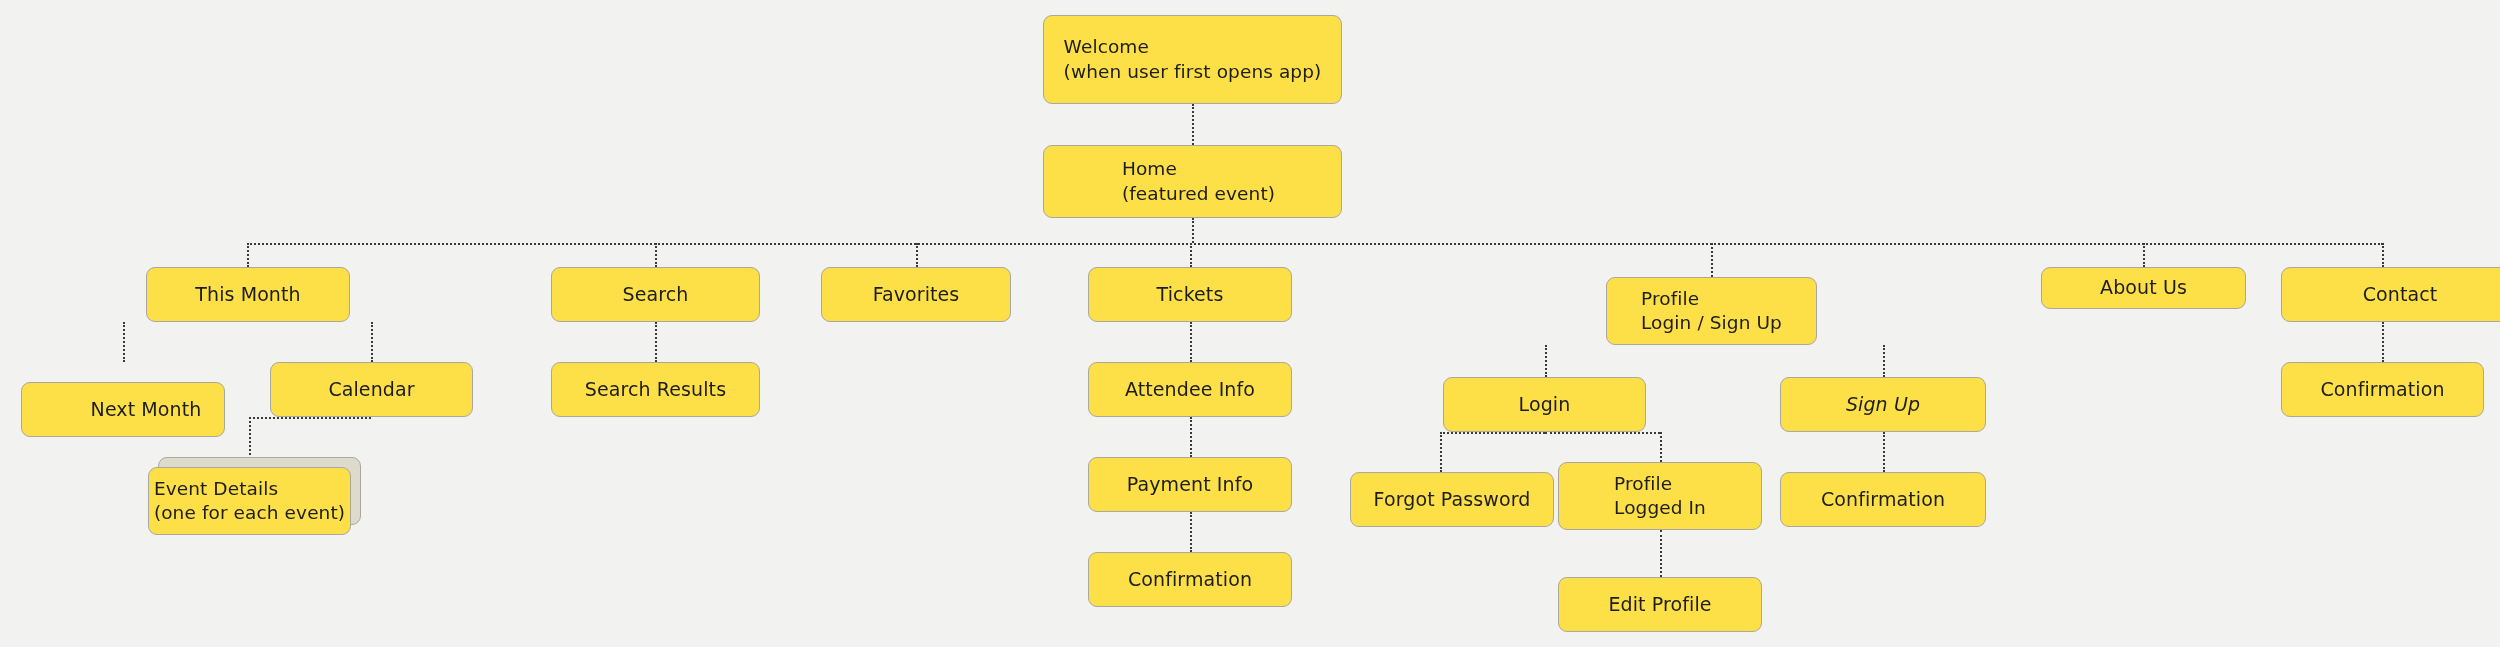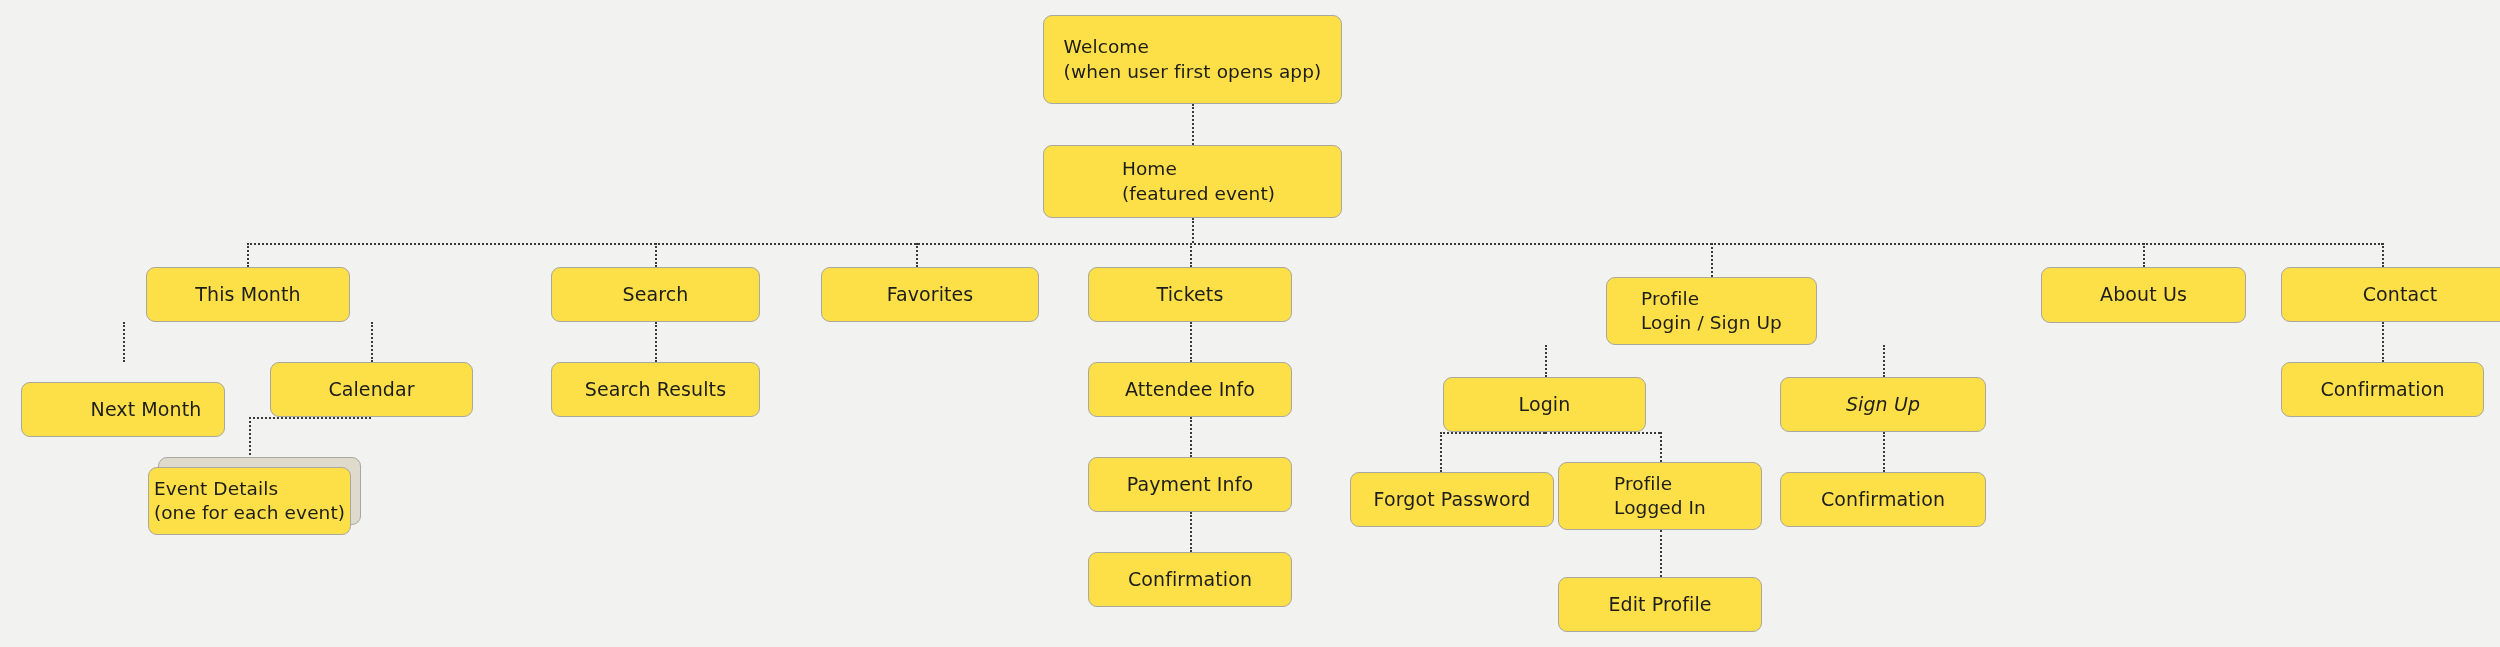--- a/index.html
+++ b/index.html
@@ -87,25 +87,25 @@
       <div class="conn-h" style="left: 1440px; top: 432px; width: 105px;"></div>
       <div class="conn-h" style="left: 1545px; top: 432px; width: 115px;"></div>
     </div>
   <div id="nodes-layer">
       <div class="node two-line" style="left: 1043px; top: 15px; width: 299px; height: 89px;">Welcome
 (when user first opens app)</div>
       <div class="node two-line" style="left: 1043px; top: 145px; width: 299px; height: 73px; padding-left: 12px;">Home
 (featured event)</div>
       <div class="node" style="left: 146px; top: 267px; width: 204px; height: 55px;">This Month</div>
       <div class="node" style="left: 551px; top: 267px; width: 209px; height: 55px;">Search</div>
-      <div class="node" style="left: 821px; top: 267px; width: 218px; height: 55px;">Favorites</div>
+      <div class="node" style="left: 821px; top: 267px; width: 190px; height: 55px;">Favorites</div>
       <div class="node" style="left: 1088px; top: 267px; width: 204px; height: 55px;">Tickets</div>
       <div class="node two-line" style="left: 1606px; top: 277px; width: 211px; height: 68px;">Profile
 Login /  Sign Up</div>
-      <div class="node" style="left: 2041px; top: 267px; width: 205px; height: 56px;">About Us</div>
+      <div class="node" style="left: 2041px; top: 267px; width: 205px; height: 42px;">About Us</div>
       <div class="node" style="left: 2281px; top: 267px; width: 238px; height: 55px;">Contact</div>
       <div class="node" style="left: 21px; top: 382px; width: 204px; height: 55px; padding-left: 46px;">Next Month</div>
       <div class="node" style="left: 270px; top: 362px; width: 203px; height: 55px;">Calendar</div>
       <div class="node" style="left: 551px; top: 362px; width: 209px; height: 55px;">Search Results</div>
       <div class="node" style="left: 1088px; top: 362px; width: 204px; height: 55px;">Attendee Info</div>
       <div class="node" style="left: 1443px; top: 377px; width: 203px; height: 55px;">Login</div>
       <div class="node" style="left: 1780px; top: 377px; width: 206px; height: 55px; font-style: italic;">Sign Up</div>
       <div class="node" style="left: 2281px; top: 362px; width: 203px; height: 55px;">Confirmation</div>
       <div class="node-stack-back" style="left: 158px; top: 457px; width: 203px; height: 68px;"></div>
       <div class="node two-line" style="left: 148px; top: 467px; width: 203px; height: 68px;">Event Details

